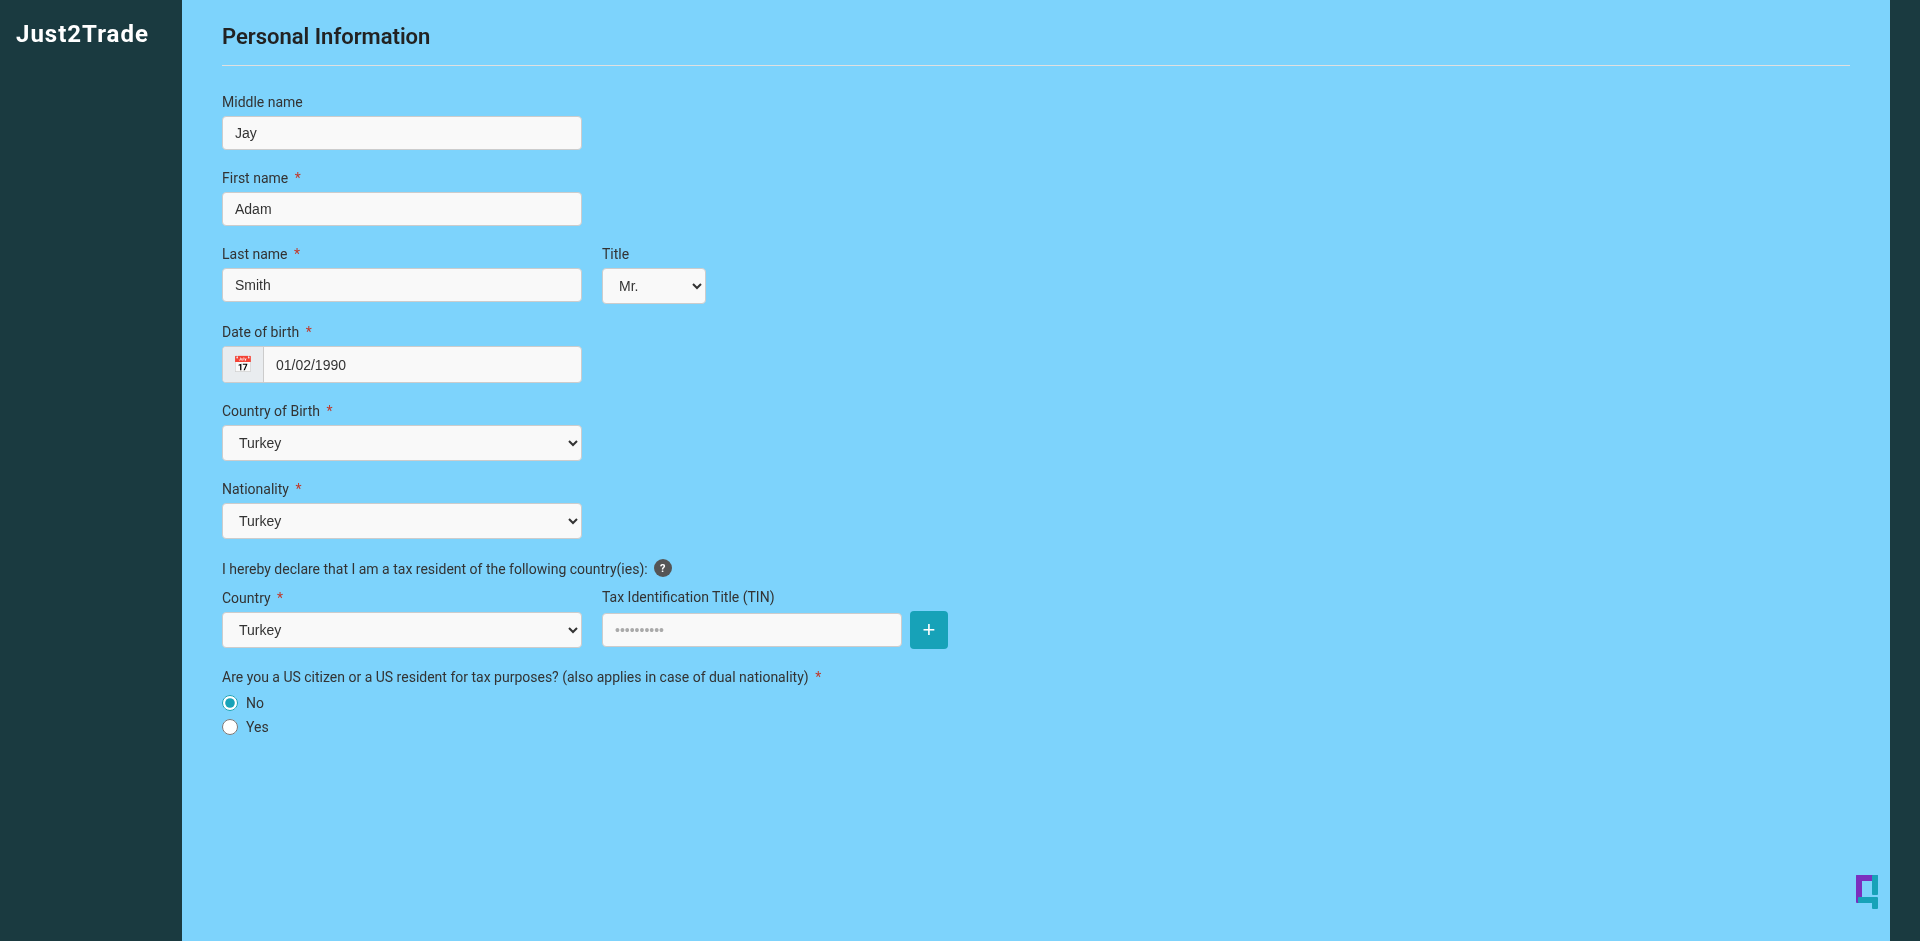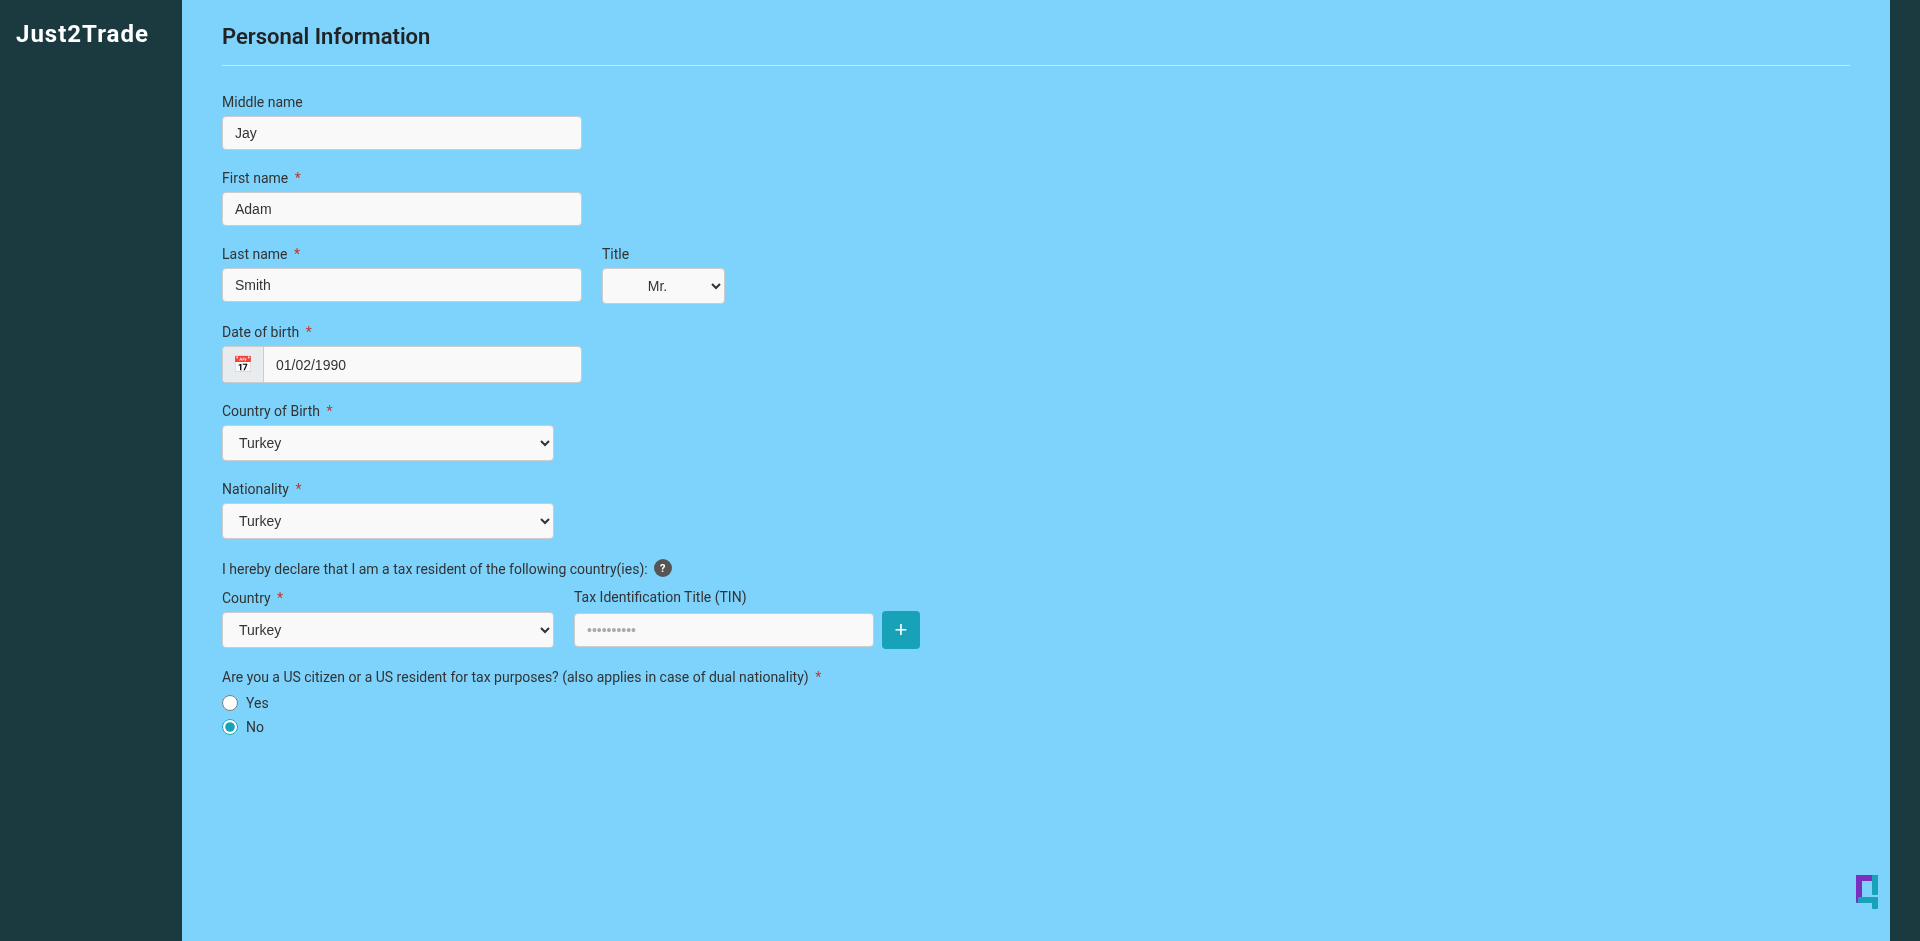--- a/index.html
+++ b/index.html
@@ -69,21 +69,21 @@
       padding: 8px 12px;
       border: 1px solid #ccc;
       border-radius: 4px;
       font-size: 14px;
       color: #333;
       background: #f9f9f9;
       outline: none;
     }
 
     .form-select {
-      width: 332px;
+      width: 360px;
       padding: 8px 12px;
       border: 1px solid #ccc;
       border-radius: 4px;
       font-size: 14px;
       color: #333;
       background: #f9f9f9;
       appearance: auto;
       outline: none;
       cursor: pointer;
     }
@@ -92,22 +92,21 @@
       display: flex;
       gap: 20px;
       align-items: flex-start;
     }
 
     .inline-group .form-group {
       margin-bottom: 0;
     }
 
     .title-select {
-      width: 123px;
-      text-align: center;
+      width: 104px;
     }
 
     .date-input-wrapper {
       display: flex;
       align-items: center;
       width: 360px;
       border: 1px solid #ccc;
       border-radius: 4px;
       background: #f9f9f9;
       overflow: hidden;
@@ -365,27 +364,27 @@
     </div>
   </div>
 
   <div class="us-citizen-section">
     <div class="us-citizen-question">
       <span>Are you a US citizen or a US resident for tax purposes? (also applies in case of dual nationality)</span>
       <span class="required-star">*</span>
     </div>
     <div class="radio-group">
       <label class="radio-option">
+        <input type="radio" name="us_citizen" value="No" checked="" style="">
+        <span>No</span>
+      </label>
+      <label class="radio-option">
         <input type="radio" name="us_citizen" value="Yes" style="">
         <span>Yes</span>
       </label>
-      <label class="radio-option">
-        <input type="radio" name="us_citizen" value="No" checked="" style="">
-        <span>No</span>
-      </label>
     </div>
   </div>
 
 </div>
 
 <div class="right-sidebar"></div>
 
 <div class="bottom-logo">
   <svg viewBox="0 0 50 50" xmlns="http://www.w3.org/2000/svg">
 

